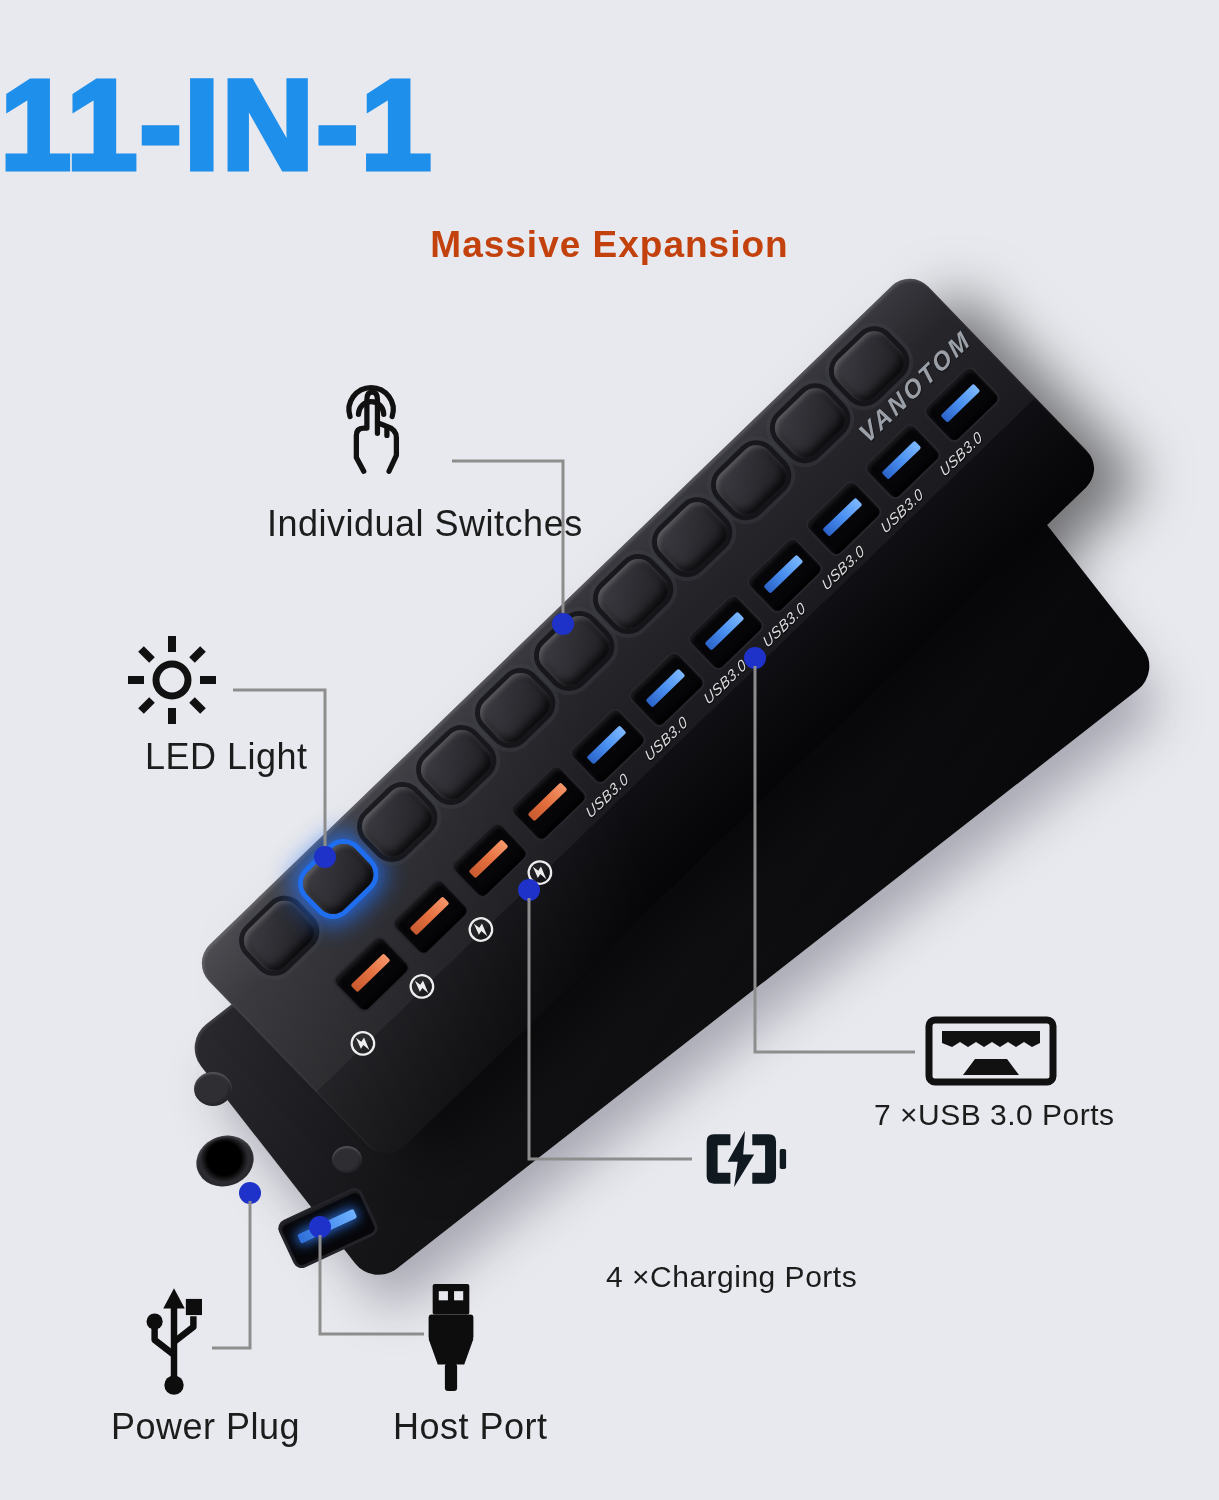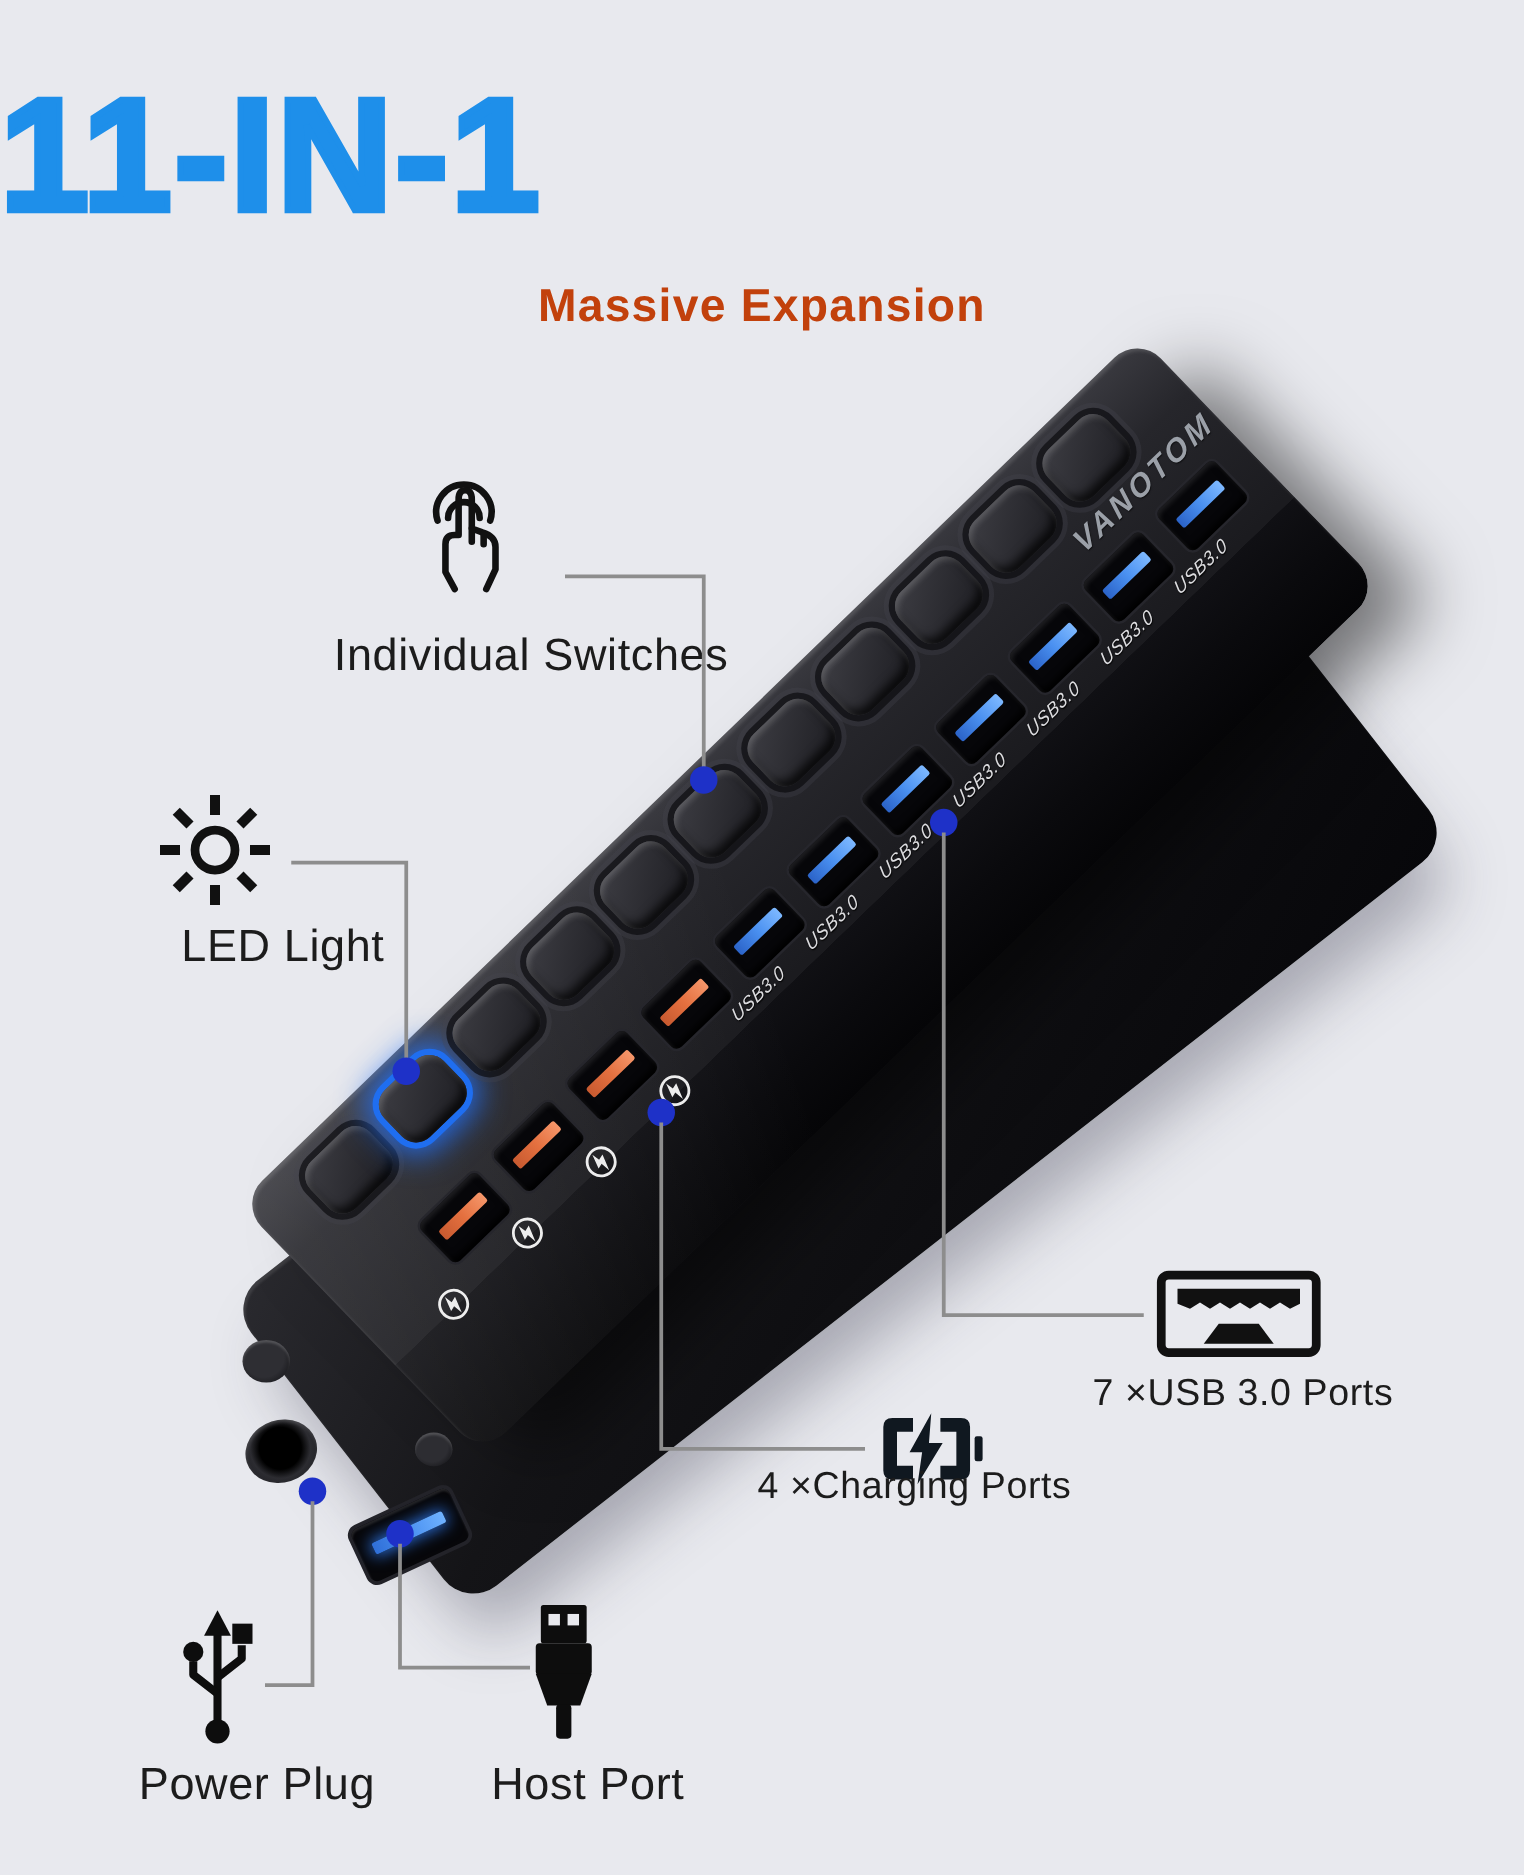--- a/index.html
+++ b/index.html
@@ -246,21 +246,21 @@
     <rect x="28" y="9" width="9" height="9" fill="#e8e9ee"></rect>
     <rect x="3" y="32" width="44" height="25" rx="3" fill="#0d0d0d"></rect>
     <polygon points="3,56 47,56 38,81 12,81" fill="#0d0d0d"></polygon>
     <rect x="19" y="80" width="12" height="27" rx="3" fill="#0d0d0d"></rect>
   </svg>
 </div>
 
 <div class="callout-label" style="left:267px;top:503px;">Individual Switches</div>
 <div class="callout-label" style="left:118px;top:736px;margin-left:27px;">LED Light</div>
 <div class="callout-label big" style="left:874px;top:1098px;">7 ×USB 3.0 Ports</div>
-<div class="callout-label big" style="left:606px;top:1172px;">4 ×Charging Ports</div>
+<div class="callout-label big" style="left:606px;top:1260px;">4 ×Charging Ports</div>
 <div class="callout-label" style="left:111px;top:1406px;">Power Plug</div>
 <div class="callout-label" style="left:393px;top:1406px;">Host Port</div>
 
 <svg class="overlay" width="1219" height="1500" viewBox="0 0 1219 1500">
   <polyline points="452,461 563,461 563,618"></polyline>
   <circle cx="563" cy="624" r="11"></circle>
   <polyline points="233,690 325,690 325,850"></polyline>
   <circle cx="325" cy="857" r="11"></circle>
   <circle cx="755" cy="658" r="11"></circle>
   <polyline points="755,666 755,1052 915,1052"></polyline>

